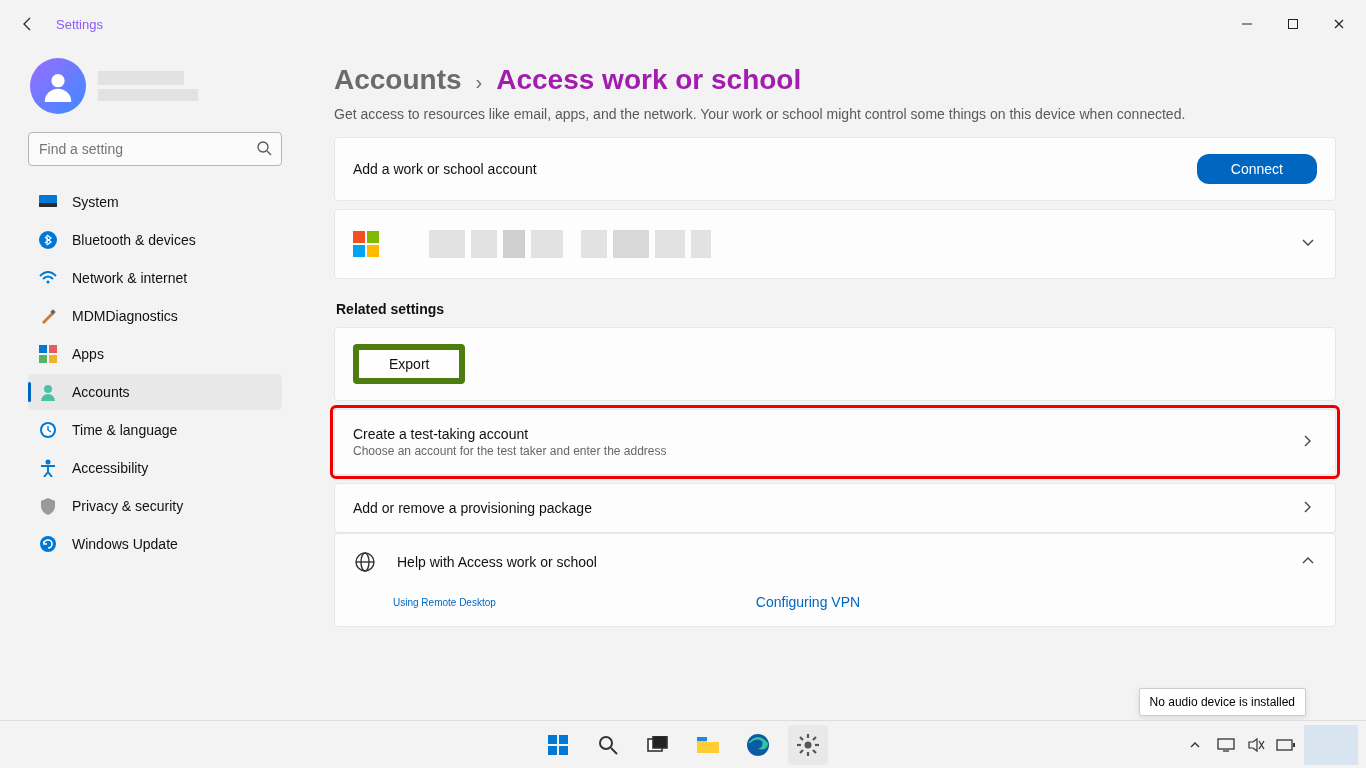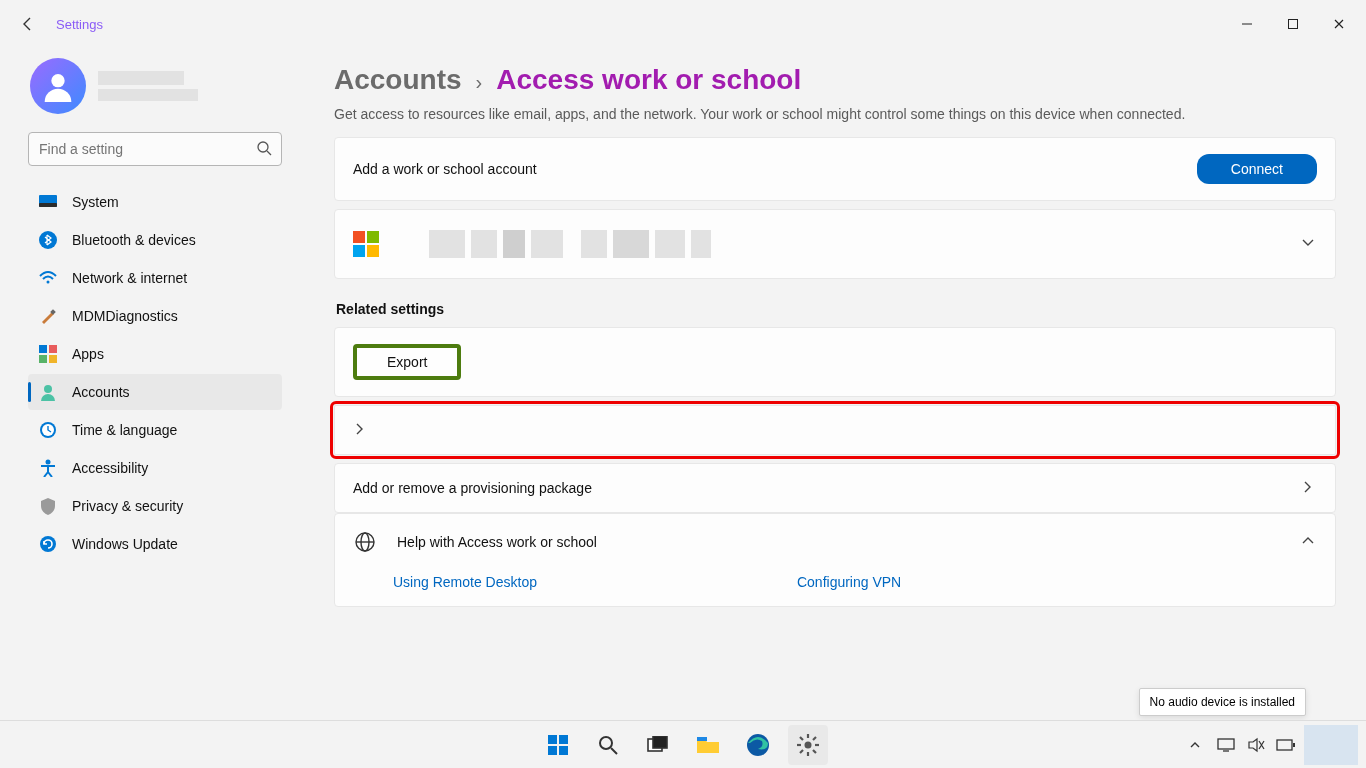--- a/index.html
+++ b/index.html
@@ -42,21 +42,21 @@
   .bc-current { font-size: 28px; font-weight: 600; color: #a21caf; text-align: right; }
   .subtitle { font-size: 14px; color: #5a5a5a; margin-bottom: 15px; }
 
   .card { background: #fdfdfd; border: 1px solid #e7e7e7; border-radius: 4px; }
   .row { display:flex; align-items:center; padding: 16px 18px; gap: 20px; }
   .row .grow { flex:1; }
   .row-title { font-size: 14px; color: #111; }
   .row-sub { font-size: 12px; color: #666; margin-top: 2px; }
 
   .btn-primary { background:#0067c0; color:#fff; border:none; border-radius:12px; padding: 7px 34px; font-size:14px; }
-  .btn-secondary { background:#fefefe; border:4px solid #4d7c0f; border-radius:4px; padding: 6px 30px; font-size:14px; color:#111; }
+  .btn-secondary { background:#fefefe; border:6px solid #4d7c0f; border-radius:4px; padding: 6px 30px; font-size:14px; color:#111; }
 
   .ms-logo { width: 26px; display: grid; grid-template-columns: 1fr 1fr; grid-template-rows: 1fr 1fr; gap: 2px; }
   .ms-logo div { width: 12px; height: 12px; }
   .ms-r{background:#f25022}.ms-g{background:#7fba00}.ms-b{background:#00a4ef}.ms-y{background:#ffb900}
 
   .acct-redact { display:flex; gap:6px; margin-left: 30px; }
   .acct-redact span { height: 28px; background:#e2e2e2; display:inline-block; }
 
   .section-label { font-size: 14px; font-weight: 600; color: #111; margin: 22px 0 10px 2px; }
 
@@ -280,20 +280,24 @@
 
     <div class="stack">
       <div class="card">
         <div class="row">
           <button class="btn-secondary">Export</button>
         </div>
       </div>
 
       <div class="card highlight">
         <div class="row">
+          <div class="grow">
+            <div class="row-title">Create a test-taking account</div>
+            <div class="row-sub">Choose an account for the test taker and enter the address</div>
+          </div>
           <span class="chev"><svg width="14" height="14">
                 <path d="M4 2 L9 7 L4 12" stroke="#444" stroke-width="1.4" fill="none"></path>
               </svg></span>
         </div>
       </div>
 
       <div class="card">
         <div class="row">
           <div class="grow">
             <div class="row-title">Add or remove a provisioning package</div>
@@ -316,21 +320,21 @@
             </svg>
         </span>
         <div class="grow">
           <div class="row-title">Help with Access work or school</div>
         </div>
         <span class="chev"><svg width="14" height="14">
               <path d="M2 9 L7 4 L12 9" stroke="#444" stroke-width="1.4" fill="none"></path>
             </svg></span>
       </div>
       <div class="row" style="padding-top:4px; padding-left:58px; gap:260px;">
-        <a style="color:#0067c0; font-size:14px; text-decoration:none;">Using Remote Desktop</a>
+        <a style="color:#0067c0; font-size:10px; text-decoration:none;">Using Remote Desktop</a>
         <a style="color:#0067c0; font-size:14px; text-decoration:none;">Configuring VPN</a>
       </div>
     </div>
   </main>
 </div>
 
 <div class="tooltip">No audio device is installed</div>
 
 <div class="taskbar">
   <div class="tb-center">

